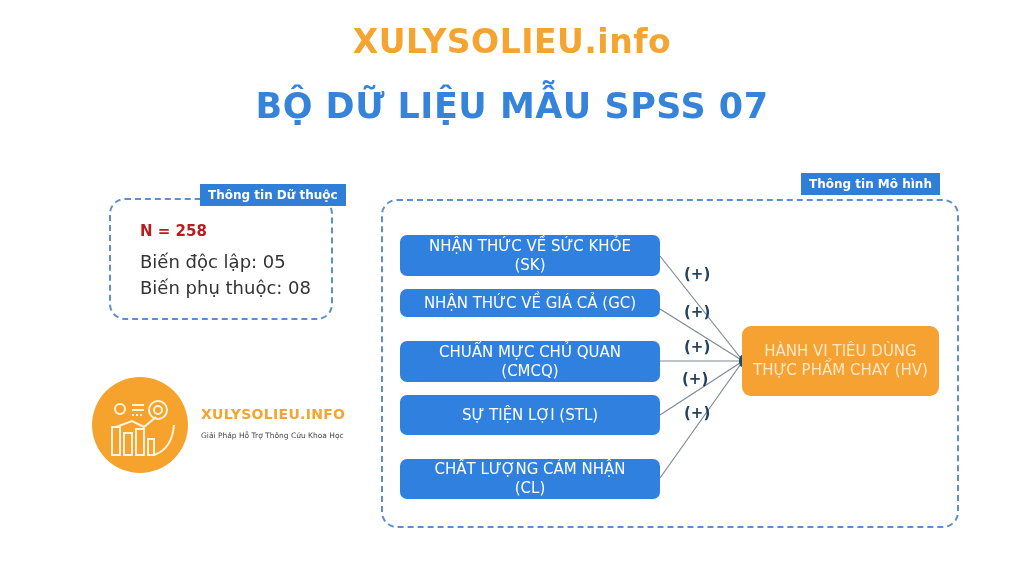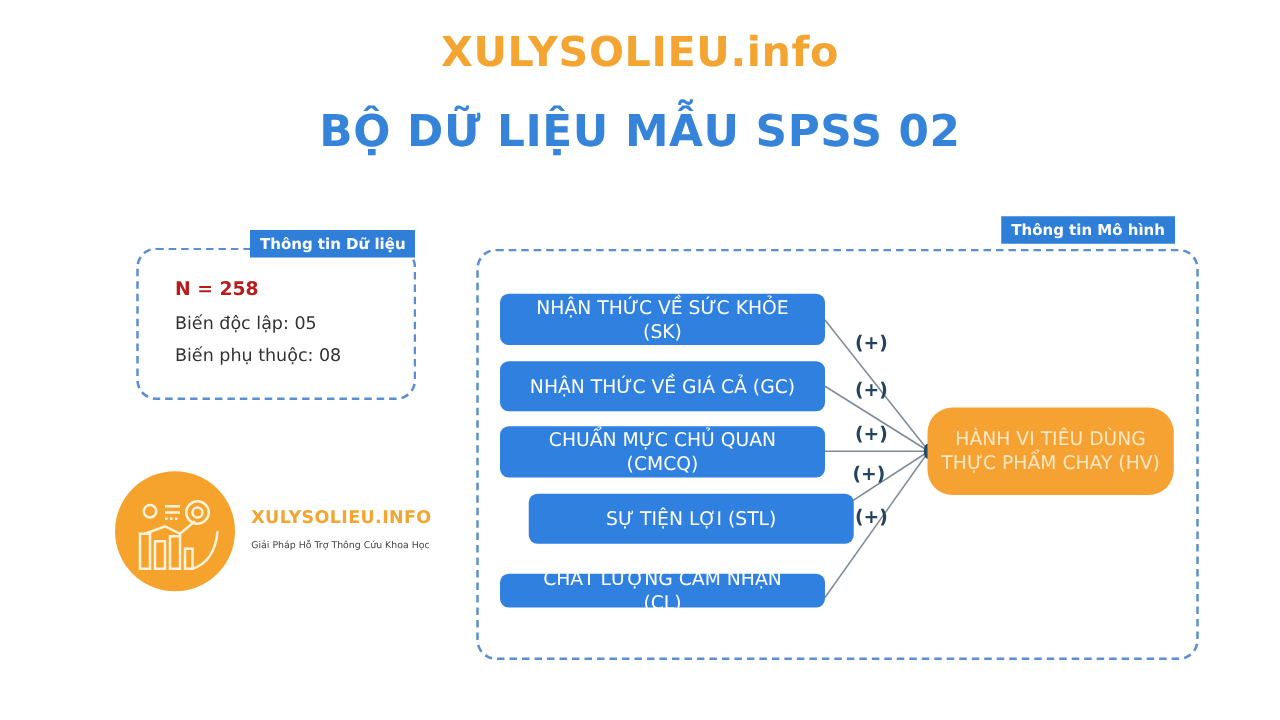--- a/index.html
+++ b/index.html
@@ -20,33 +20,33 @@
   }
   .panel-tag {
     position: absolute; background: #2f7fd8; color: #fff; font-size: 12px; font-weight: bold;
     padding: 3px 8px; height: 22px; line-height: 16px; white-space: nowrap;
   }
   #data-panel { left: 109px; top: 198px; width: 224px; height: 122px; }
   #data-tag { left: 200px; top: 184px; }
   #model-panel { left: 381px; top: 199px; width: 578px; height: 329px; }
   #model-tag { left: 801px; top: 173px; }
 
-  .info-line { position: absolute; left: 140px; font-size: 14px; color: #333; }
+  .info-line { position: absolute; left: 140px; font-size: 18px; color: #333; }
   .info-n { top: 222px; font-weight: bold; color: #b91c1c; font-size: 15px; }
   .info-ind { top: 251px; }
   .info-dep { top: 277px; }
 
   .iv-box {
     position: absolute; left: 400px; width: 260px; background: #2f80df; color: #fff;
     border-radius: 7px; font-size: 15px; text-align: center; display: flex;
     align-items: center; justify-content: center; line-height: 19px; padding: 0 20px;
   }
   .dv-box {
     position: absolute; left: 742px; top: 326px; width: 197px; height: 70px;
-    background: #f6a232; color: #fde7c4; border-radius: 20px; font-size: 15px;
+    background: #f6a232; color: #fde7c4; border-radius: 9px; font-size: 15px;
     text-align: center; display: flex; align-items: center; justify-content: center;
     line-height: 19px; padding: 0 10px;
   }
 
   .plus {
     position: absolute; font-size: 15px; font-weight: bold; color: #23425f;
   }
 
   svg.lines { position: absolute; left: 0; top: 0; }
 
@@ -59,47 +59,47 @@
     color: #f4a431; letter-spacing: 0.3px;
   }
   .logo-tagline {
     position: absolute; left: 201px; top: 431px; font-size: 7.5px; color: #444;
   }
 </style>
 </head>
 <body>
 
 <div class="title1">XULYSOLIEU.info</div>
-<div class="title2">BỘ DỮ LIỆU MẪU SPSS 02</div>
+<div class="title2">BỘ DỮ LIỆU MẪU SPSS 07</div>
 
 <div class="panel" id="data-panel"></div>
-<div class="panel-tag" id="data-tag">Thông tin Dữ liệu</div>
+<div class="panel-tag" id="data-tag">Thông tin Dữ thuộc</div>
 <div class="info-line info-n">N = 258</div>
 <div class="info-line info-ind">Biến độc lập: 05</div>
 <div class="info-line info-dep">Biến phụ thuộc: 08</div>
 
 <div class="panel" id="model-panel"></div>
 <div class="panel-tag" id="model-tag">Thông tin Mô hình</div>
 
 <svg class="lines" width="1024" height="576">
   <g stroke="#7d8a96" stroke-width="1.2" fill="none">
     <line x1="660" y1="256" x2="743" y2="361"></line>
     <line x1="660" y1="309" x2="743" y2="361"></line>
     <line x1="660" y1="361" x2="743" y2="361"></line>
     <line x1="660" y1="415" x2="743" y2="361"></line>
     <line x1="660" y1="478" x2="743" y2="361"></line>
   </g>
   <ellipse cx="742" cy="361" rx="3" ry="6" fill="#1f4a6e"></ellipse>
 </svg>
 
 <div class="iv-box" style="top:235px;height:41px;">NHẬN THỨC VỀ SỨC KHỎE (SK)</div>
-<div class="iv-box" style="top:289px;height:40px;">NHẬN THỨC VỀ GIÁ CẢ (GC)</div>
+<div class="iv-box" style="top:289px;height:28px;">NHẬN THỨC VỀ GIÁ CẢ (GC)</div>
 <div class="iv-box" style="top:341px;height:41px;text-align:center;">CHUẨN MỰC CHỦ QUAN (CMCQ)</div>
-<div class="iv-box" style="top:395px;height:40px;margin-left:23px;">SỰ TIỆN LỢI (STL)</div>
-<div class="iv-box" style="top:459px;height:27px;">CHẤT LƯỢNG CẢM NHẬN (CL)</div>
+<div class="iv-box" style="top:395px;height:40px;">SỰ TIỆN LỢI (STL)</div>
+<div class="iv-box" style="top:459px;height:40px;">CHẤT LƯỢNG CẢM NHẬN (CL)</div>
 
 <div class="dv-box">HÀNH VI TIÊU DÙNG THỰC PHẨM CHAY (HV)</div>
 
 <div class="plus" style="left:684px;top:265px;">(+)</div>
 <div class="plus" style="left:684px;top:303px;">(+)</div>
 <div class="plus" style="left:684px;top:338px;">(+)</div>
 <div class="plus" style="left:682px;top:370px;">(+)</div>
 <div class="plus" style="left:684px;top:404px;">(+)</div>
 
 <div class="logo-circle">

